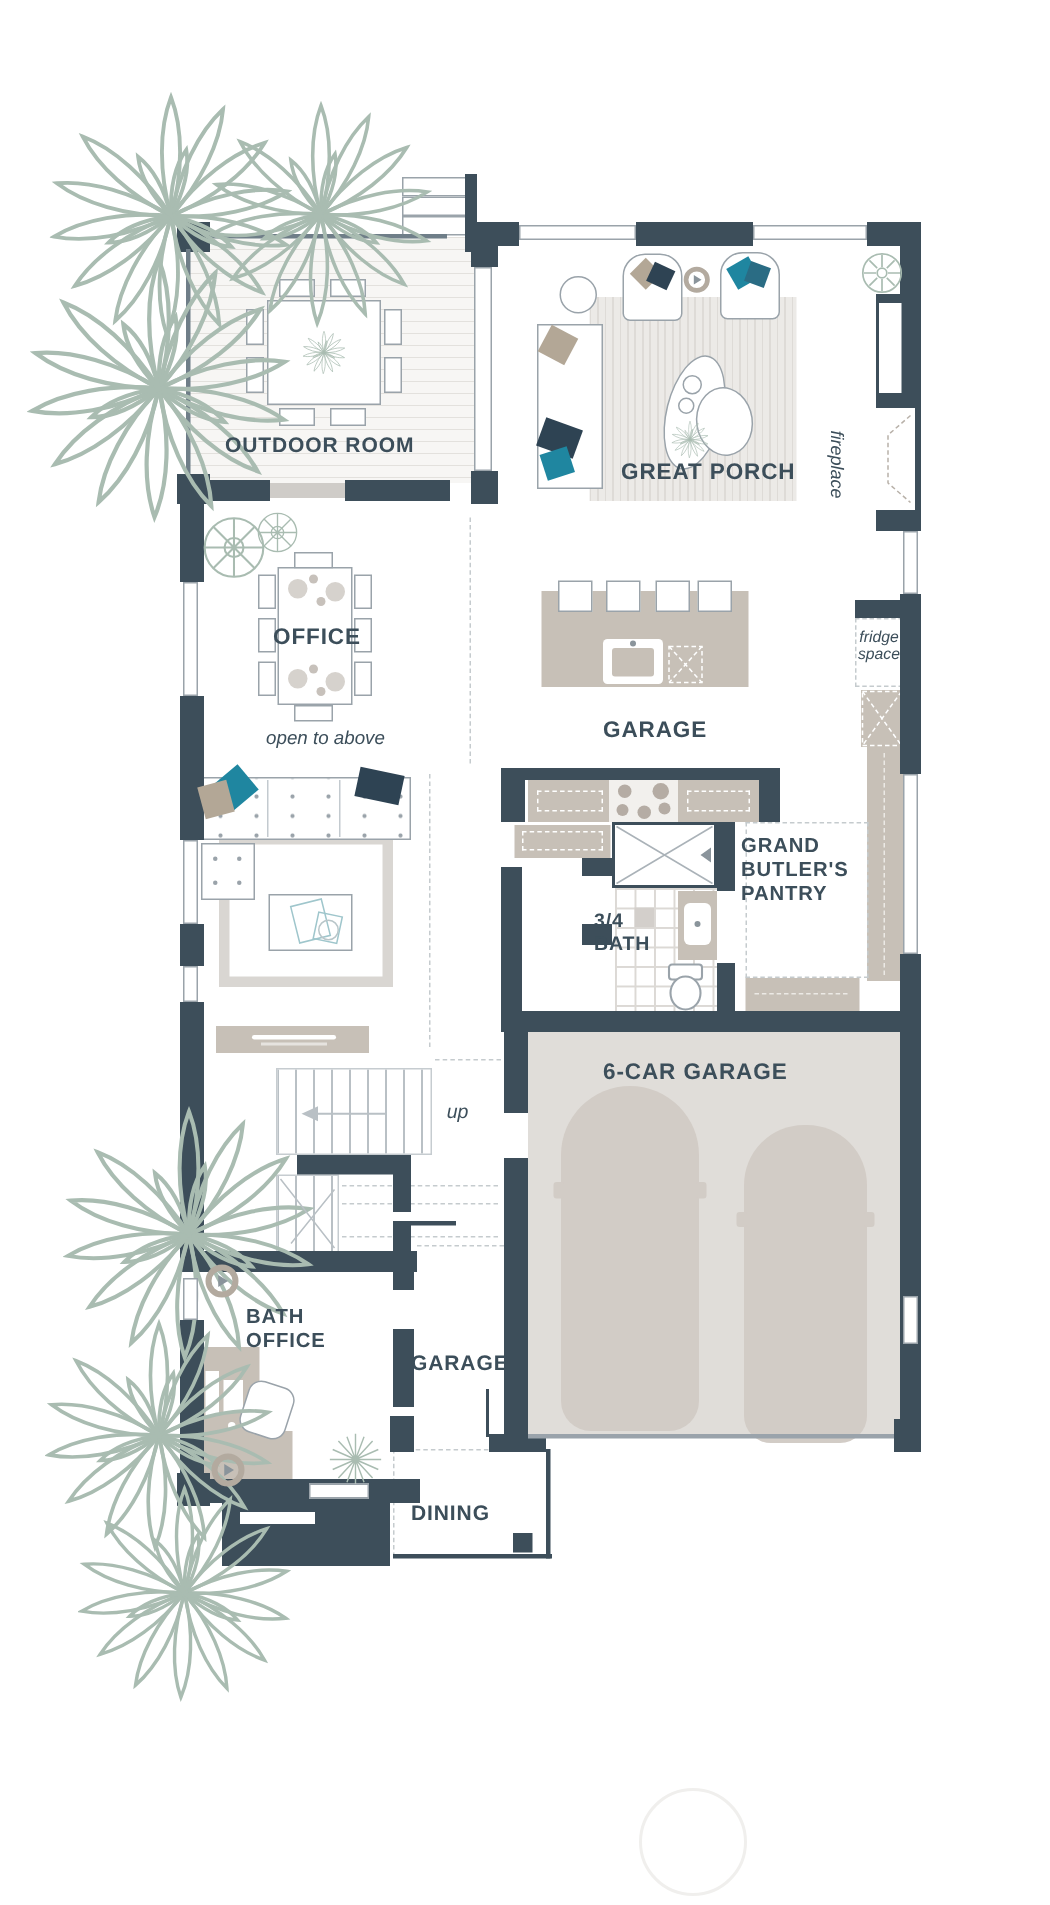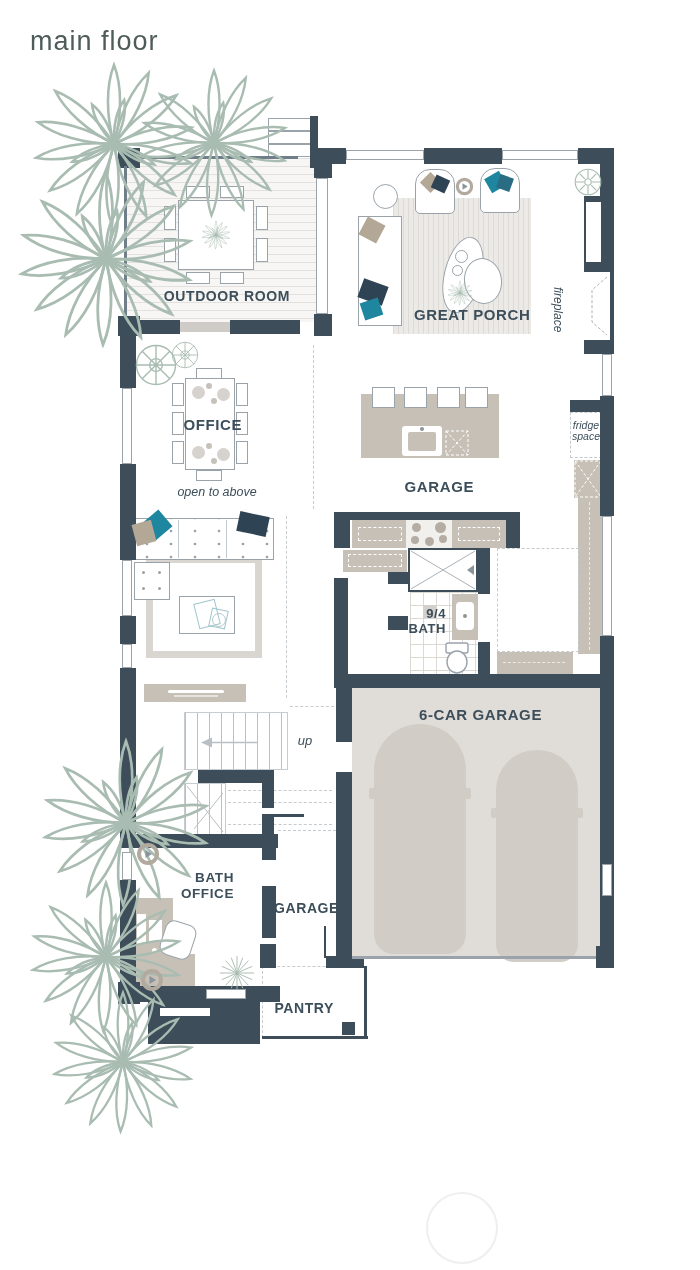--- a/index.html
+++ b/index.html
@@ -5,21 +5,21 @@
   html,body{margin:0;padding:0;background:#fff}
   #plan{position:relative;width:700px;height:1270px;background:#fff;overflow:hidden;
         font-family:"Liberation Sans",sans-serif}
   .abs{position:absolute}
   .wall{position:absolute;background:var(--wall,#3d4e5a);z-index:5}
   .thin{position:absolute;background:var(--thin,#6f7e88);z-index:5}
   .win{position:absolute;background:#fff;border:1px solid var(--line,#9aa3aa);box-sizing:border-box;z-index:6}
   .furn{position:absolute;background:#fff;border:1.4px solid var(--line,#9aa3aa);box-sizing:border-box;z-index:4}
   .taupe{position:absolute;background:var(--taupe,#c7c0b7);z-index:3}
   .lbl{position:absolute;font-weight:700;font-size:14px;line-height:1.18;color:var(--label,#3c4e5a);
-       letter-spacing:.6px;text-align:right;white-space:nowrap;z-index:7}
+       letter-spacing:.6px;text-align:left;white-space:nowrap;z-index:7}
   .lbl.wrap{white-space:normal}
   .ital{position:absolute;font-style:italic;font-weight:400;font-size:12.5px;line-height:1.05;
         color:var(--label,#3c4e5a);text-align:center;z-index:7}
   .dash-v{position:absolute;border-left:1px dashed var(--dash,#c5cbce);z-index:2}
   .dash-h{position:absolute;border-top:1px dashed var(--dash,#c5cbce);z-index:2}
   .pillow{position:absolute;z-index:5}
   .deck{position:absolute;background:var(--floor,#f7f6f4);z-index:2;
         background-image:repeating-linear-gradient(180deg,#e3e1dd 0,#e3e1dd 1px,transparent 1px,transparent 8px)}
   .rug{position:absolute;background:var(--rug,#eceae7);z-index:3;
        background-image:repeating-linear-gradient(90deg,var(--rug_stripe,#dedbd7) 0,var(--rug_stripe,#dedbd7) 1px,transparent 1px,transparent 5px)}
@@ -87,21 +87,20 @@
     <symbol id="sym-burst" viewBox="0 0 40 40">
       <g stroke="currentColor" stroke-width="1" fill="none">
         <path d="M20 20 L20 2 M20 20 L26 4 M20 20 L32 7 M20 20 L36 13 M20 20 L38 20 M20 20 L36 27 M20 20 L32 33 M20 20 L26 36 M20 20 L20 38 M20 20 L14 36 M20 20 L8 33 M20 20 L4 27 M20 20 L2 20 M20 20 L4 13 M20 20 L8 7 M20 20 L14 4"></path>
       </g>
     </symbol>
   </defs>
 </svg>
 
 <div id="plan">
 
-  <div id="title">main floor</div>
 
   <svg class="plant ic" style="left:33px;top:60px" width="162" height="168">
       <use href="#sym-plant"></use>
     </svg>
   <svg class="plant ic" style="left:140px;top:66px" width="148" height="154">
       <use href="#sym-plant"></use>
     </svg>
   <svg class="plant ic" style="left:18px;top:168px" width="176" height="182">
       <use href="#sym-plant"></use>
     </svg>
@@ -276,25 +275,26 @@
     <div class="abs circ" style="left:7px;top:12px;width:4px;height:4px;background:#8a949b"></div>
   </div>
   <svg class="ic" style="left:442px;top:642px" width="30" height="32">
     <rect x="4" y="1" width="22" height="10" rx="2" fill="#fff" stroke="#9aa3aa" stroke-width="1.4"></rect>
     <ellipse cx="15" cy="20" rx="10" ry="11" fill="#fff" stroke="#9aa3aa" stroke-width="1.4"></ellipse>
   </svg>
   <div class="wall" style="left:388px;top:572px;width:20px;height:12px"></div>
   <div class="wall" style="left:388px;top:616px;width:20px;height:14px"></div>
   <div class="wall" style="left:478px;top:548px;width:12px;height:46px"></div>
   <div class="wall" style="left:478px;top:642px;width:12px;height:34px"></div>
-  <div class="lbl wrap" style="left:396px;top:606px;width:50px;font-size:13px;z-index:7">9/4 BATH</div>
+  <div class="lbl wrap" style="left:396px;top:606px;width:50px;font-size:13px;z-index:7">3/4 BATH</div>
 
   <div class="dashbox" style="left:497px;top:548px;width:82px;height:104px"></div>
   <div class="taupe" style="left:497px;top:652px;width:76px;height:22px"></div>
   <div class="abs" style="left:503px;top:662px;width:62px;height:1px;border-top:1px dashed #ece9e5;z-index:4"></div>
+  <div class="lbl wrap" style="left:494px;top:556px;width:88px;font-size:13.5px">GRAND BUTLER'S PANTRY</div>
 
   <div class="wall" style="left:120px;top:336px;width:16px;height:52px"></div>
   <div class="win" style="left:122px;top:388px;width:10px;height:76px"></div>
   <div class="wall" style="left:120px;top:464px;width:16px;height:96px"></div>
   <div class="win" style="left:122px;top:560px;width:10px;height:56px"></div>
   <div class="wall" style="left:120px;top:616px;width:16px;height:28px"></div>
   <div class="win" style="left:122px;top:644px;width:10px;height:24px"></div>
   <div class="wall" style="left:120px;top:668px;width:16px;height:168px"></div>
   <div class="win" style="left:122px;top:852px;width:10px;height:28px"></div>
   <div class="wall" style="left:120px;top:880px;width:16px;height:110px"></div>
@@ -374,21 +374,21 @@
 
   <div class="wall" style="left:262px;top:848px;width:14px;height:12px"></div>
   <div class="wall" style="left:262px;top:886px;width:14px;height:52px"></div>
   <div class="wall" style="left:260px;top:944px;width:16px;height:24px"></div>
   <div class="wall" style="left:324px;top:926px;width:2px;height:32px"></div>
   <div class="wall" style="left:326px;top:956px;width:38px;height:12px"></div>
   <div class="dash-h" style="left:278px;top:830px;width:58px"></div>
   <div class="lbl" style="left:274px;top:900px;width:60px">GARAGE</div>
 
   <div class="dashbox" style="left:262px;top:966px;width:104px;height:72px"></div>
-  <div class="lbl" style="left:274px;top:1000px;width:60px">PANTRY</div>
+  <div class="lbl" style="left:274px;top:1000px;width:60px">DINING</div>
   <div class="wall" style="left:342px;top:1022px;width:13px;height:13px"></div>
   <div class="wall" style="left:262px;top:1036px;width:106px;height:3px"></div>
   <div class="wall" style="left:364px;top:966px;width:3px;height:73px"></div>
 
   <div class="wall" style="left:334px;top:674px;width:280px;height:14px"></div>
   <div class="abs" style="left:352px;top:688px;width:248px;height:270px;background:var(--garage_floor,#e0ddd9);z-index:2"></div>
   <div class="wall" style="left:336px;top:688px;width:16px;height:274px"></div>
   <div class="abs" style="left:336px;top:742px;width:16px;height:30px;background:#fff;z-index:6"></div>
   <div class="lbl" style="left:402px;top:706px;width:140px;font-size:15px">6-CAR GARAGE</div>
   <div class="car" style="left:374px;top:724px;width:92px;height:230px;border-radius:46px 46px 20px 20px"></div>

